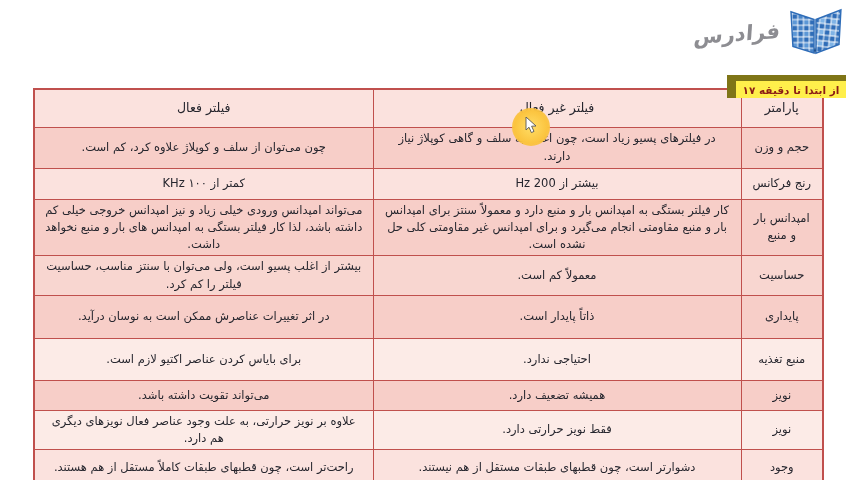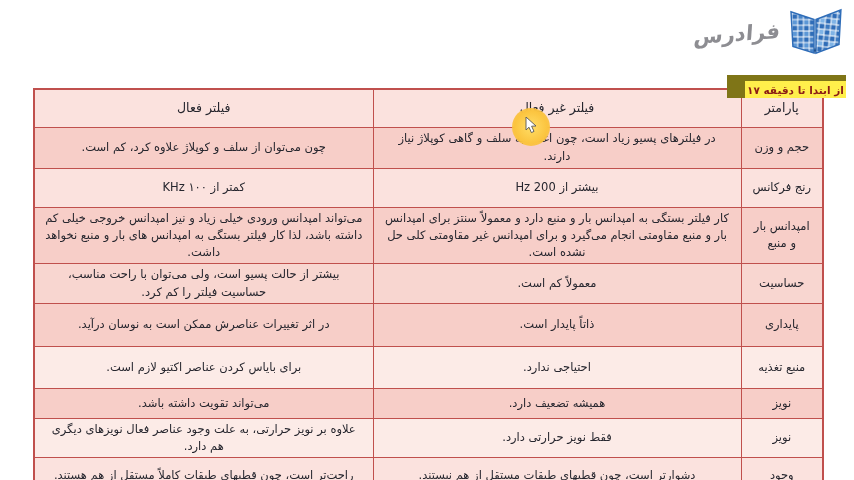--- a/index.html
+++ b/index.html
@@ -14,21 +14,21 @@
     color:#8d8d92; font-size:21px; font-weight:bold;
     transform:skewX(-8deg) rotate(-4deg); letter-spacing:1px;
   }
   
   .preview-badge{
     position:absolute; top:75px; right:8px; width:119px; height:23px; z-index:6;
     background:#7f7517; color:#ffffff; font-size:14px; font-weight:bold;
     display:flex; align-items:center; justify-content:center;
   }
   .range-badge{
-    position:absolute; top:81px; right:8px; width:101px; height:17px; z-index:6;
+    position:absolute; top:81px; right:8px; width:110px; height:17px; z-index:6;
     background:#ffef4b; color:#8b1c15; font-size:10.5px; font-weight:bold;
     display:flex; align-items:center; justify-content:center;
   }
   
   table.cmp{
     position:absolute; top:88px; left:33px; width:789px; z-index:1;
     direction:rtl; border-collapse:collapse; table-layout:fixed;
     color:#26262e;
   }
   table.cmp td, table.cmp th{
@@ -37,21 +37,21 @@
   }
   table.cmp{ border:2px solid #c0504d; }
   .col-param{ width:82px; }
   .col-passive{ width:368px; }
   .col-active{ width:339px; }
   tr.hdr th{ font-size:12.5px; height:38px; }
   tr.hdr, .row-light{ background:#fbe2de; }
   .row-dark{ background:#f7cec8; }
   .row-mid{ background:#f8d6d0; }
   .row-pale{ background:#fcebe7; }
-  tr.h41 td{ height:41px; } tr.h31 td{ height:39px; } tr.h52 td{ height:52px; }
+  tr.h41 td{ height:41px; } tr.h31 td{ height:31px; } tr.h52 td{ height:52px; }
   tr.h34 td{ height:34px; } tr.h33 td{ height:43px; } tr.h35 td{ height:42px; }
   tr.h38 td{ height:30px; } tr.h36 td{ height:36px; }
   
   .cursor-spot{
     position:absolute; left:512px; top:108px; width:38px; height:38px; z-index:8;
     border-radius:50%;
     background:radial-gradient(circle, #ffdd66 0%, #fbc43f 60%, rgba(250,190,60,0.85) 78%, rgba(250,190,60,0) 100%);
   }
   .cursor-arrow{ position:absolute; left:525px; top:117px; z-index:9; }
 </style>
@@ -113,21 +113,21 @@
       <td>کمتر از ۱۰۰ KHz</td>
     </tr>
     <tr class="row-dark h52">
       <td>امپدانس بار و منبع</td>
       <td>کار فیلتر بستگی به امپدانس بار و منبع دارد و معمولاً سنتز برای امپدانس بار و منبع مقاومتی انجام می‌گیرد و برای امپدانس غیر مقاومتی کلی حل نشده است.</td>
       <td>می‌تواند امپدانس ورودی خیلی زیاد و نیز امپدانس خروجی خیلی کم داشته باشد، لذا کار فیلتر بستگی به امپدانس های بار و منبع نخواهد داشت.</td>
     </tr>
     <tr class="row-mid h34">
       <td>حساسیت</td>
       <td>معمولاً کم است.</td>
-      <td>بیشتر از حالت پسیو است، ولی می‌توان با راحت مناسب، حساسیت فیلتر را کم کرد.</td>
+      <td>بیشتر از اغلب پسیو است، ولی می‌توان با سنتز مناسب، حساسیت فیلتر را کم کرد.</td>
     </tr>
     <tr class="row-dark h33">
       <td>پایداری</td>
       <td>ذاتاً پایدار است.</td>
       <td>در اثر تغییرات عناصرش ممکن است به نوسان درآید.</td>
     </tr>
     <tr class="row-pale h35">
       <td>منبع تغذیه</td>
       <td>احتیاجی ندارد.</td>
       <td>برای بایاس کردن عناصر اکتیو لازم است.</td>

